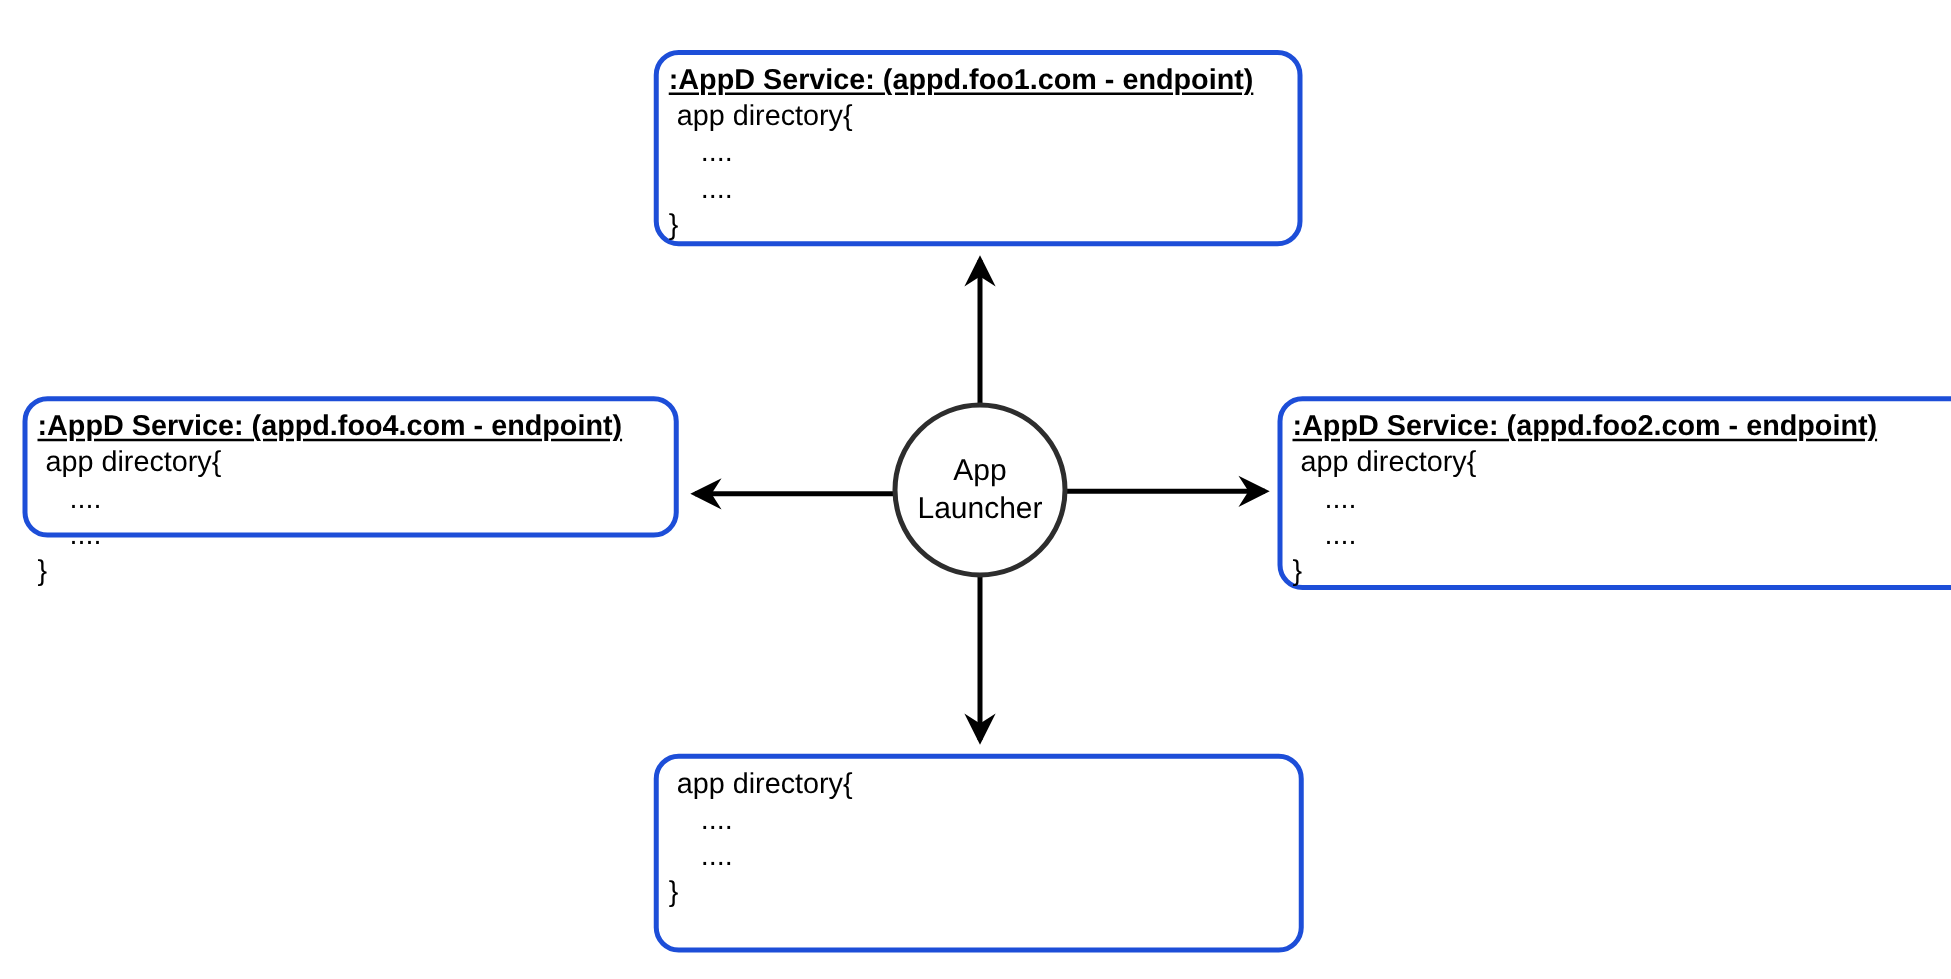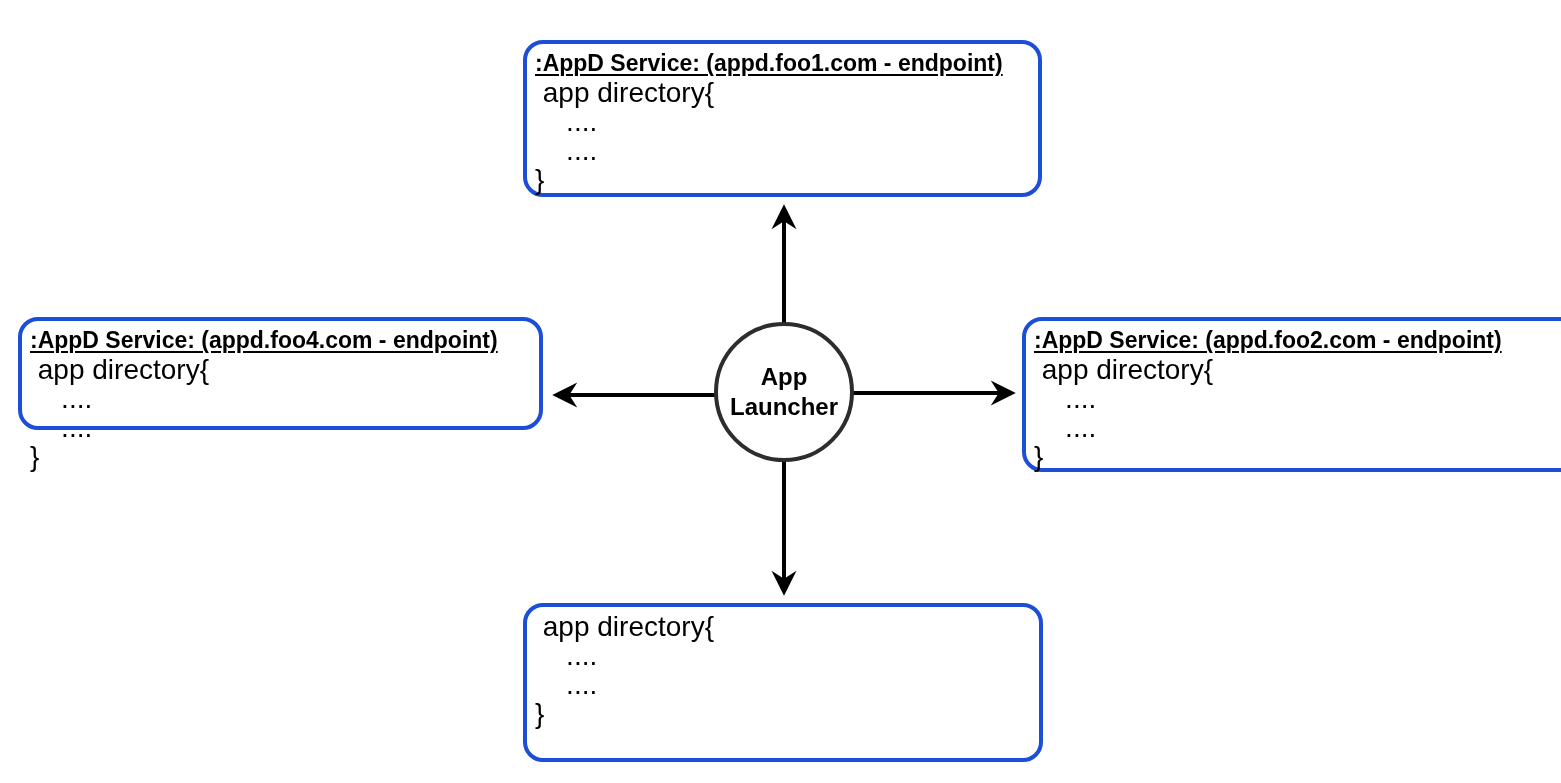--- a/index.html
+++ b/index.html
@@ -39,38 +39,37 @@
   .node-title {
     font-size: 23px;
     font-weight: bold;
     text-decoration: underline;
     text-decoration-thickness: 2px;
     text-underline-offset: 3px;
     line-height: 29px;
     white-space: pre;
   }
   .node-line {
-    font-size: 28px;
+    font-size: 23px;
     line-height: 29px;
     white-space: pre;
   }
   .circle {
     position: absolute;
     left: 714px;
     top: 322px;
     width: 140px;
     height: 140px;
     box-sizing: border-box;
     border: 4px solid #2d2d2d;
     border-radius: 50%;
     background: #ffffff;
     display: flex;
     align-items: center;
     justify-content: center;
-    font-weight: bold;
   }
   .circle-label {
     text-align: center;
     font-size: 24px;
     line-height: 30px;
     color: #000000;
   }
 </style>
 </head>
 <body>

